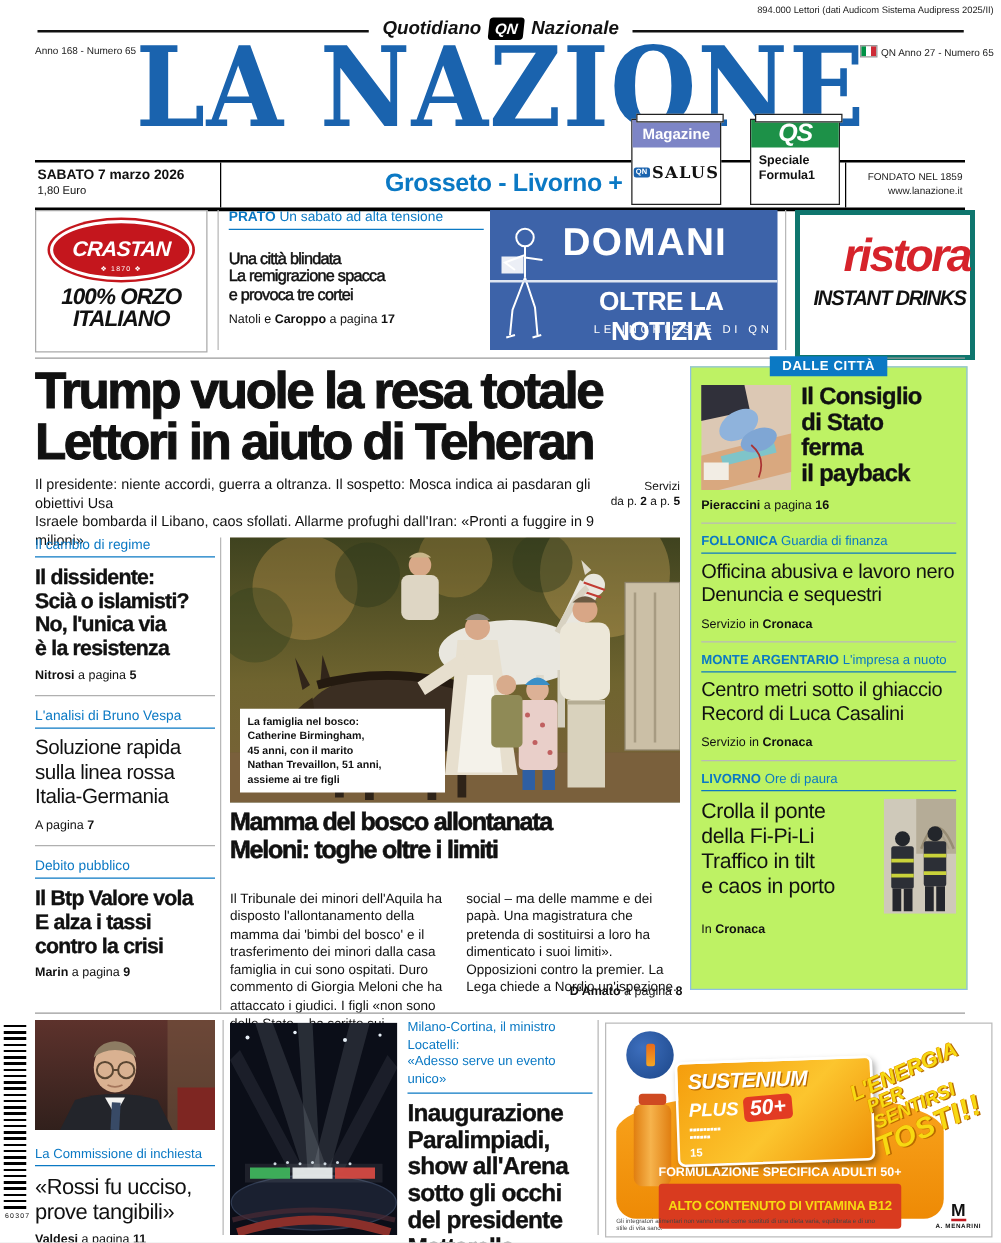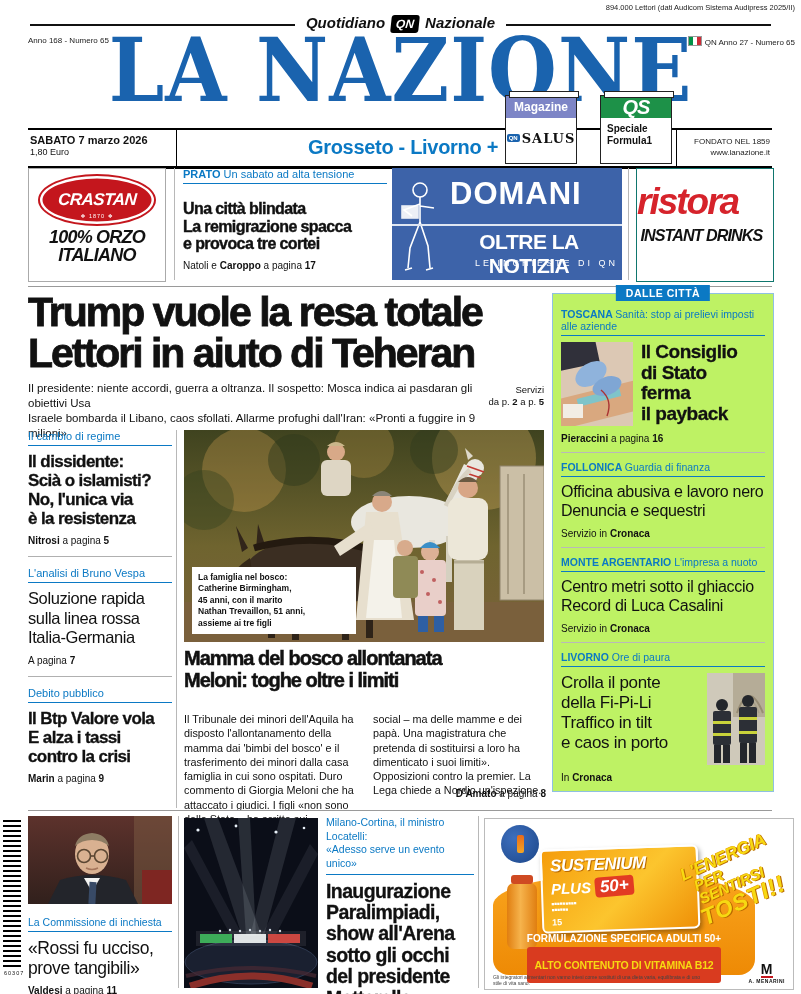--- a/index.html
+++ b/index.html
@@ -53,31 +53,31 @@
   .crastan{left:28px;width:136px;border:1px solid #aaa;background:#fff;text-align:center;}
   .cr-oval{margin:7px auto 2px;width:114px;height:48px;background:#c4161d;border-radius:50%;
            box-shadow:inset 0 0 0 2.5px #fff,0 0 0 2px #c4161d;position:relative;
            display:flex;align-items:center;justify-content:center;}
   .cr-name{color:#fff;font-weight:700;font-style:italic;font-size:17px;letter-spacing:-0.5px;transform:skewX(-4deg);}
   .cr-year{position:absolute;bottom:5px;left:0;right:0;color:#fff;font-size:5.5px;letter-spacing:1px;}
   .cr-tag{font-style:italic;font-weight:700;font-size:18px;line-height:1.02;letter-spacing:-0.8px;margin-top:4px;}
 
   .kicker{color:#0b79c4;font-size:11px;border-bottom:1px solid #0b79c4;padding-bottom:3px;margin-bottom:6px;}
   .prato{left:183px;width:204px;}
-  .prato .hl{font-size:16px;font-weight:700;line-height:1.1;letter-spacing:-0.6px;margin-top:16px;-webkit-text-stroke:0.4px #111;}
+  .prato .hl{font-size:13px;font-weight:400;line-height:1.1;letter-spacing:-0.6px;margin-top:16px;-webkit-text-stroke:0.4px #111;}
   .byline{font-size:10px;margin-top:7px;}
 
   .domani{left:392px;width:230px;background:#3d63a9;color:#fff;overflow:hidden;}
   .domani-line{position:absolute;left:0;right:0;top:56px;height:2px;background:#dfe6f2;}
   .dom-title{position:absolute;left:58px;top:8px;right:8px;text-align:left;font-weight:700;font-size:31px;letter-spacing:1px;}
   .dom-sub{position:absolute;left:48px;top:62px;right:4px;text-align:center;font-weight:700;font-size:21px;letter-spacing:-0.5px;}
   .dom-tag{position:absolute;left:48px;top:90px;right:4px;text-align:right;font-size:9px;letter-spacing:3px;}
   .dom-person{position:absolute;left:4px;top:10px;}
 
-  .ristora{left:636px;width:136px;border:1px solid #0f766e;background:#fff;text-align:left;}
+  .ristora{left:636px;width:136px;border:4px solid #0f766e;background:#fff;text-align:right;}
   .ri-name{color:#d6232b;font-weight:700;font-style:italic;font-size:37px;letter-spacing:-2px;margin-top:14px;line-height:1;}
   .ri-sub{font-weight:700;font-style:italic;font-size:17px;letter-spacing:-1px;margin-top:6px;transform:scaleX(.95);}
 
   
   .lead-h1{left:28px;top:292px;width:520px;font-size:41px;font-weight:700;line-height:0.99;
            letter-spacing:-2px;-webkit-text-stroke:0.8px #111;}
   .standfirst{left:28px;top:381px;width:448px;font-size:11.5px;line-height:1.3;}
   .services{left:482px;top:384px;width:62px;text-align:right;font-size:9.5px;line-height:1.3;}
 
   
@@ -250,21 +250,20 @@
 Israele bombarda il Libano, caos sfollati. Allarme profughi dall'Iran: «Pronti a fuggire in 9 milioni»</div>
   <div class="abs services">
     <div>Servizi</div>
     <div><span>da p. </span><span style="font-weight: 700;">2</span><span> a p. </span><span style="font-weight: 700;">5</span></div>
   </div>
 
   <div class="abs rbox">
     <div class="rbadge">DALLE CITTÀ</div>
 
     <div class="sec" style="margin-top:14px;">
-      <div class="kicker"><span style="font-weight: 700;">TOSCANA </span><span>Sanità: stop ai prelievi imposti alle aziende</span></div>
       <div class="r-row">
         <svg width="72" height="84" viewBox="0 0 72 84" style="flex:none;">
           <rect width="72" height="84" fill="#dcc8b4"></rect>
           <rect x="-12" y="-14" width="46" height="40" fill="#30303a" transform="rotate(-12 10 0)"></rect>
           <rect x="-6" y="48" width="92" height="30" fill="#d9a87f" transform="rotate(-14 36 60)"></rect>
           <rect x="16" y="52" width="44" height="8" fill="#7fc4c9" transform="rotate(-14 36 56)"></rect>
           <ellipse cx="30" cy="32" rx="17" ry="11" fill="#8fb3dc" transform="rotate(-32 30 32)"></ellipse>
           <ellipse cx="46" cy="44" rx="15" ry="9" fill="#7fa6d4" transform="rotate(-20 46 44)"></ellipse>
           <path d="M40 48 Q52 58 46 74" stroke="#a33" stroke-width="1.4" fill="none"></path>
           <rect x="2" y="62" width="20" height="14" fill="#f2ede4"></rect>

